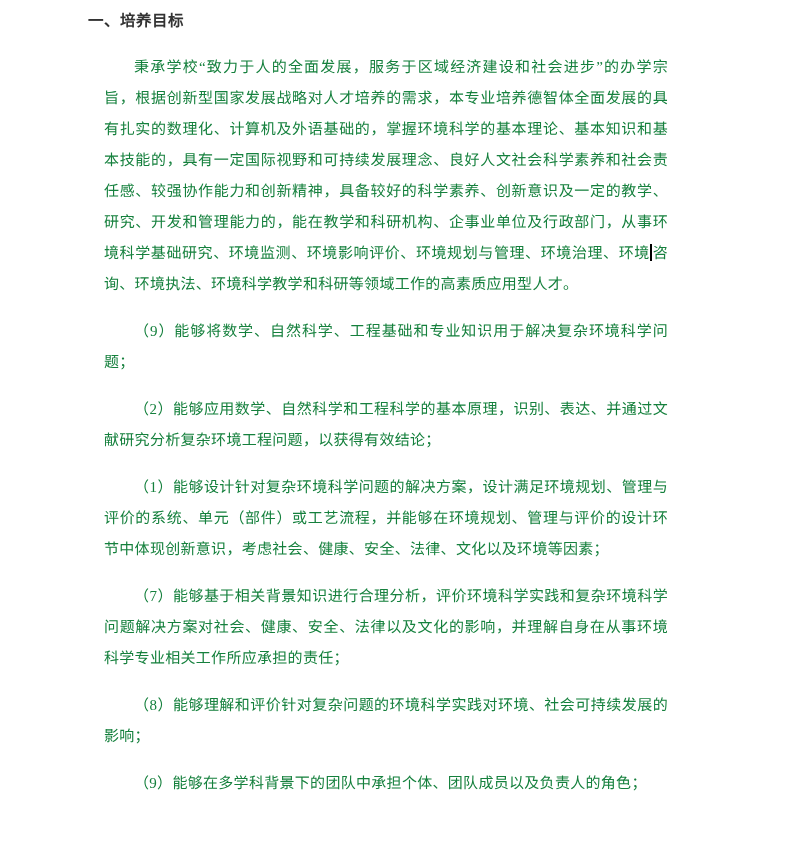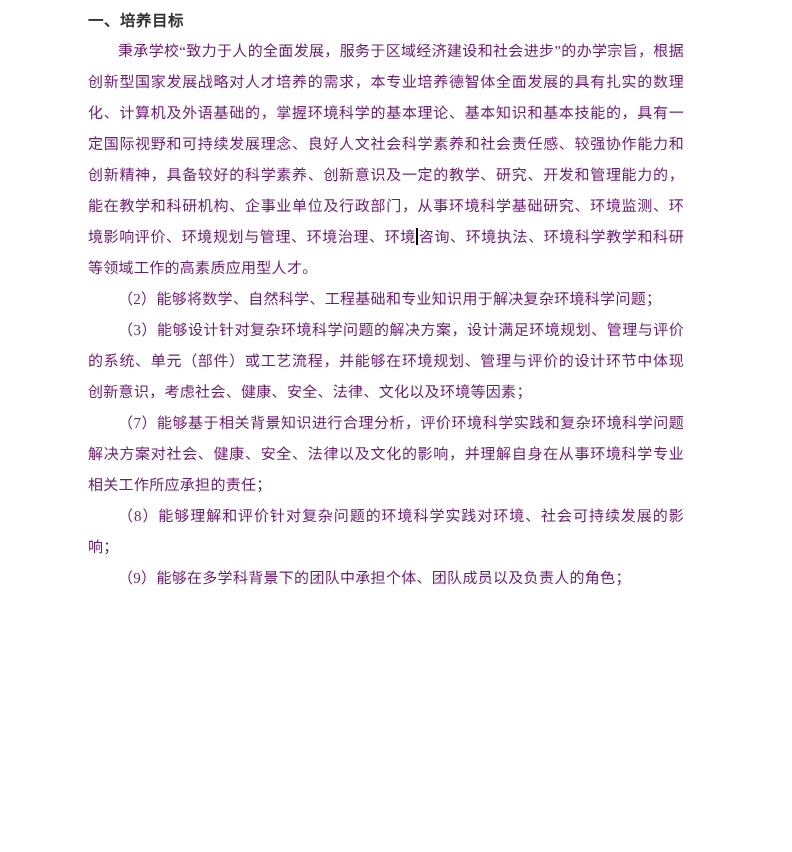--- a/index.html
+++ b/index.html
@@ -24,27 +24,27 @@
   .heading {
     margin: 0;
     font-size: 15.5px;
     line-height: 31px;
     font-weight: bold;
     color: #333333;
     letter-spacing: 0.5px;
     text-align: left;
   }
   .body-para {
-    margin: 0;
+    margin: 16px;
     font-size: 15px;
     line-height: 31px;
     text-align: justify;
     text-indent: 2em;
     letter-spacing: 0.3px;
-    color: #701a75;
+    color: #15803d;
     word-break: break-all;
   }
   .caret {
     display: inline-block;
     width: 1.5px;
     height: 17px;
     background: #000000;
     vertical-align: -3px;
     margin: 0 0.5px;
     animation: blink 1s steps(1) infinite;
@@ -57,19 +57,20 @@
 </head>
 <body>
 
 <div class="page">
 
   <h2 class="heading">一、培养目标</h2>
 
   <p class="body-para"><span>秉承学校“致力于人的全面发展，服务于区域经济建设和社会进步”的办学宗旨，根据创新型国家发展战略对人才培养的需求，本专业培养德智体全面发展的具有扎实的数理化、计算机及外语基础的，掌握环境科学的基本理论、基本知识和基本技能的，具有一定国际视野和可持续发展理念、良好人文社会科学素养和社会责任感、较强协作能力和创新精神，具备较好的科学素养、创新意识及一定的教学、研究、开发和管理能力的，能在教学和科研机构、企事业单位及行政部门，从事环境科学基础研究、环境监测、环境影响评价、环境规划与管理、环境治理、环境</span><span class="caret"></span><span>咨询、环境执法、环境科学教学和科研等领域工作的高素质应用型人才。</span></p>
 
 
-  <p class="body-para">（2）能够将数学、自然科学、工程基础和专业知识用于解决复杂环境科学问题；</p>
-  <p class="body-para">（3）能够设计针对复杂环境科学问题的解决方案，设计满足环境规划、管理与评价的系统、单元（部件）或工艺流程，并能够在环境规划、管理与评价的设计环节中体现创新意识，考虑社会、健康、安全、法律、文化以及环境等因素；</p>
+  <p class="body-para">（9）能够将数学、自然科学、工程基础和专业知识用于解决复杂环境科学问题；</p>
+  <p class="body-para">（2）能够应用数学、自然科学和工程科学的基本原理，识别、表达、并通过文献研究分析复杂环境工程问题，以获得有效结论；</p>
+  <p class="body-para">（1）能够设计针对复杂环境科学问题的解决方案，设计满足环境规划、管理与评价的系统、单元（部件）或工艺流程，并能够在环境规划、管理与评价的设计环节中体现创新意识，考虑社会、健康、安全、法律、文化以及环境等因素；</p>
   <p class="body-para">（7）能够基于相关背景知识进行合理分析，评价环境科学实践和复杂环境科学问题解决方案对社会、健康、安全、法律以及文化的影响，并理解自身在从事环境科学专业相关工作所应承担的责任；</p>
   <p class="body-para">（8）能够理解和评价针对复杂问题的环境科学实践对环境、社会可持续发展的影响；</p>
   <p class="body-para">（9）能够在多学科背景下的团队中承担个体、团队成员以及负责人的角色；</p>
 
 </div>
 
 </body></html>

